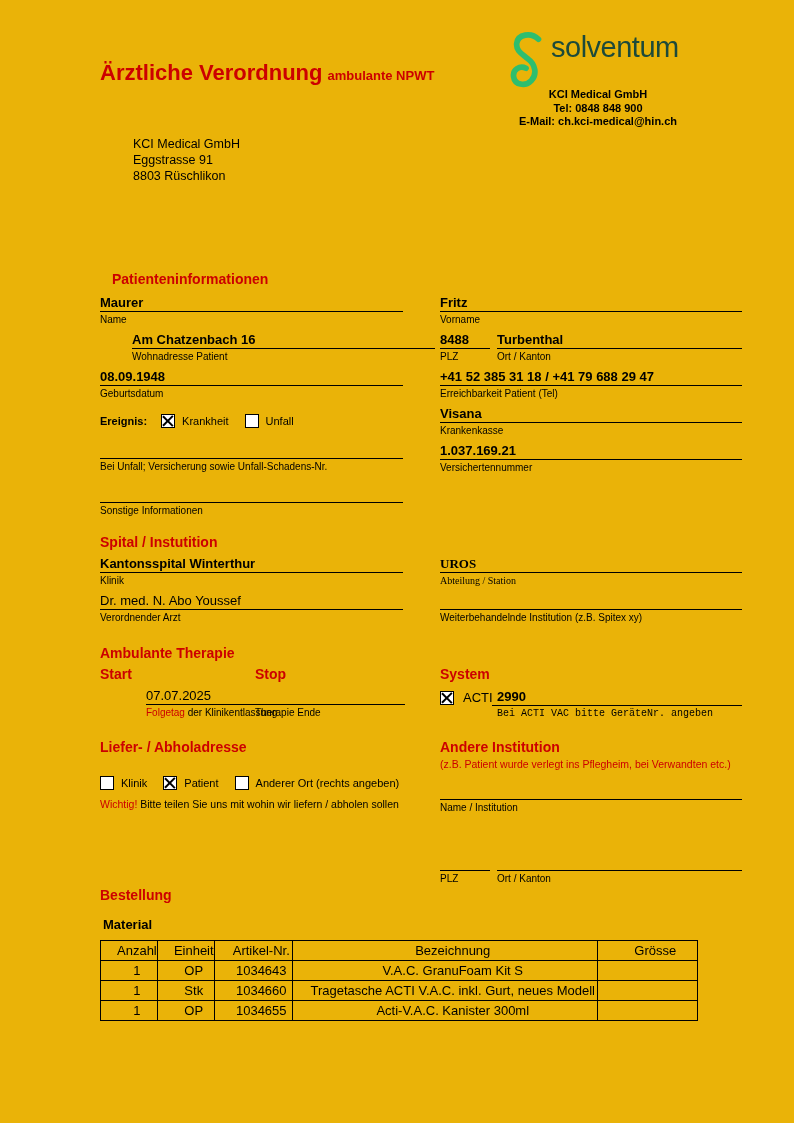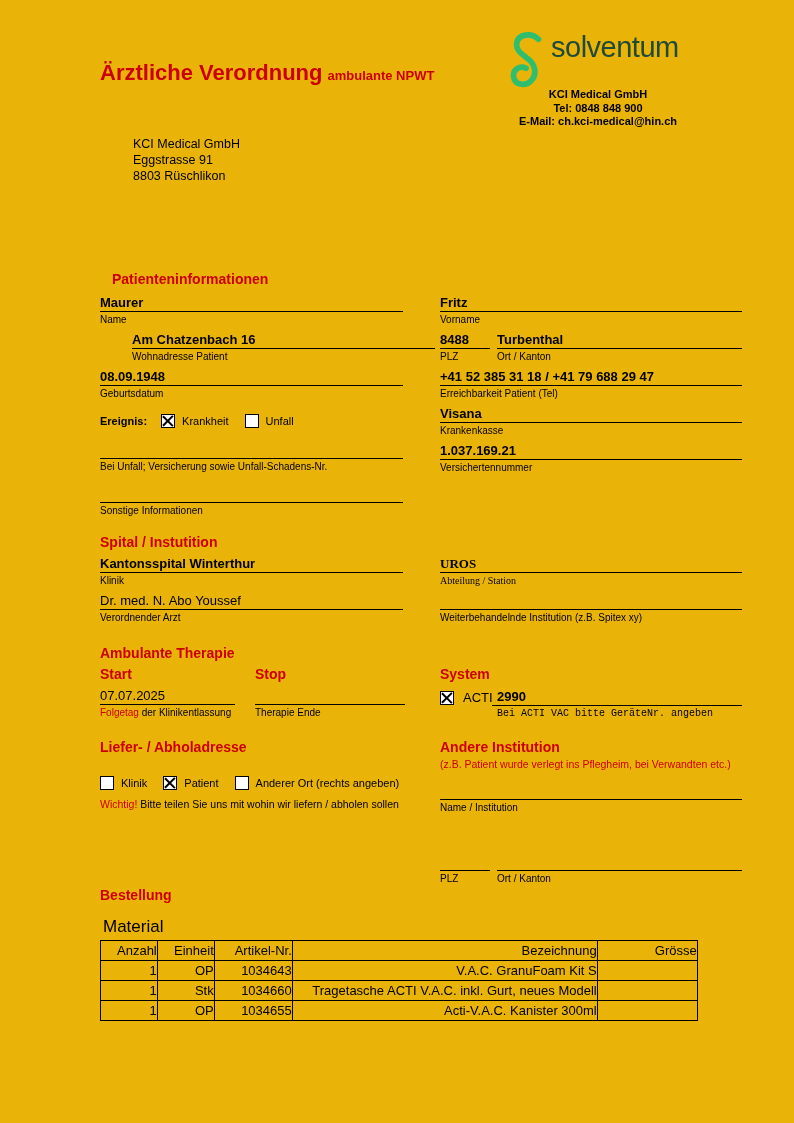--- a/index.html
+++ b/index.html
@@ -10,48 +10,48 @@
   }
   .abs { position:absolute; }
   .red { color:#cc0000; }
   .title { font-size:22px; font-weight:bold; color:#cc0000; white-space:nowrap; }
   .subtitle { font-size:13px; font-weight:bold; color:#cc0000; margin-left:5px; }
   .logo-row { display:flex; }
   .logo-word { font-size:29px; color:#1d4a3a; letter-spacing:-0.5px; margin-left:6px; }
   .contact { text-align:center; font-size:11px; font-weight:bold; line-height:13.5px; width:260px; }
   .sender { font-size:12.5px; line-height:16px; }
   .sec-heading { font-size:14px; font-weight:bold; color:#cc0000; white-space:nowrap; }
-  .sub-heading { font-size:17px; font-weight:normal; white-space:nowrap; }
+  .sub-heading { font-size:13px; font-weight:bold; white-space:nowrap; }
 
   .field .value {
     display:block; font-size:13px; font-weight:bold; line-height:15px;
     min-height:15px; padding-bottom:1px; border-bottom:1.3px solid #000; white-space:nowrap;
   }
   .field.plain .value { font-weight:normal; }
   .field .label { display:block; font-size:10px; line-height:12px; padding-top:2px; white-space:nowrap; }
   .w-left  { width:303px; } .w-right { width:302px; }
   .w-plz   { width:50px; }  .w-ort   { width:245px; }
-  .w-start { width:135px; } .w-stop  { width:150px; } .w-sys { width:250px; }
+  .w-start { width:135px;margin-left:46px; } .w-stop  { width:150px; } .w-sys { width:250px; }
 
   .cb { width:12px; height:12px; border:1.6px solid #000; display:inline-block;
         position:relative; background:#fff; flex:0 0 auto; }
   .cb.checked::before, .cb.checked::after {
     content:""; position:absolute; left:-1px; top:5px; width:13.5px; height:2px; background:#000;
   }
   .cb.checked::before { transform:rotate(45deg); }
   .cb.checked::after  { transform:rotate(-45deg); }
 
   .cb-row { display:flex; align-items:center; font-size:11px; white-space:nowrap; }
   .cb-row .opt { display:flex; align-items:center; gap:7px; margin-right:16px; }
   .small-note { font-size:10.5px; white-space:nowrap; }
 
   table.material { border-collapse:collapse; font-size:13px; }
   table.material th, table.material td {
     border:1.5px solid #000; height:19px; padding:0 0 0 16px;
-    font-weight:normal; text-align:right; white-space:nowrap;
+    font-weight:normal; text-align:center; white-space:nowrap;
   }
   .sys-row { display:flex; align-items:flex-start; }
 </style>
 </head>
 <body>
 
 <div class="page">
 
   <div class="abs" style="left:100px; top:60px; display:flex; align-items:baseline;">
     <span class="title">Ärztliche Verordnung</span>

